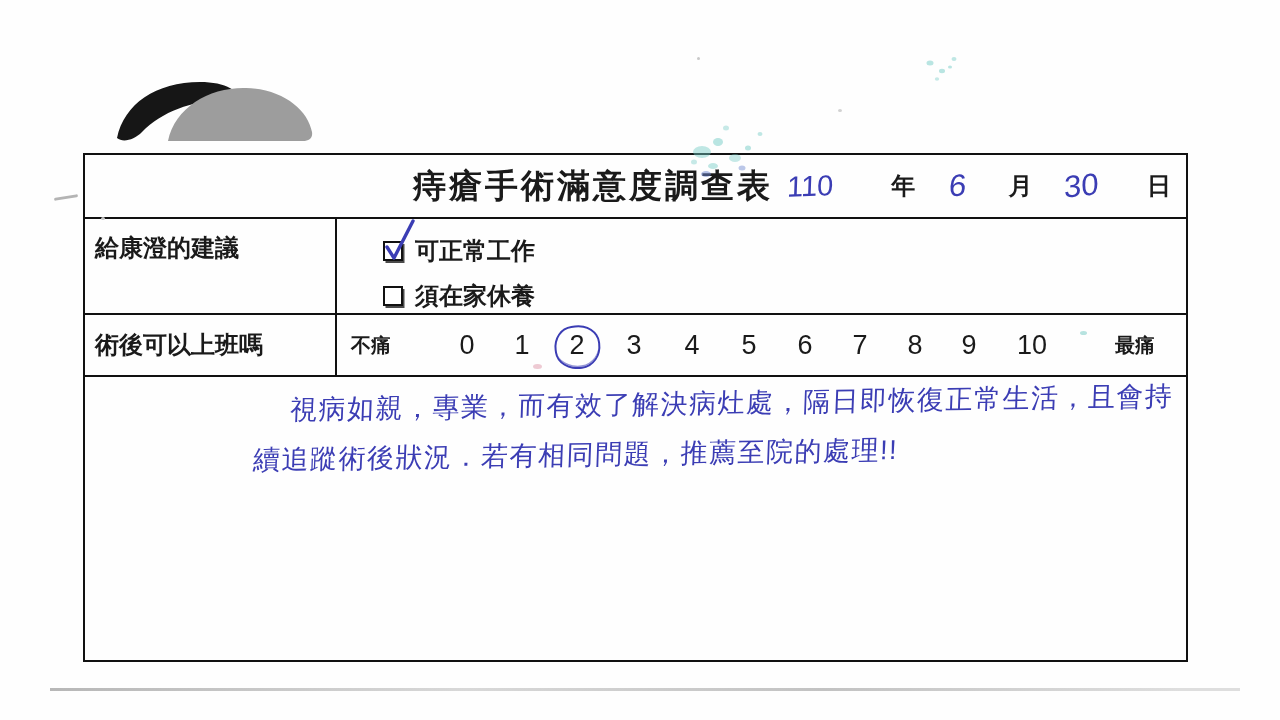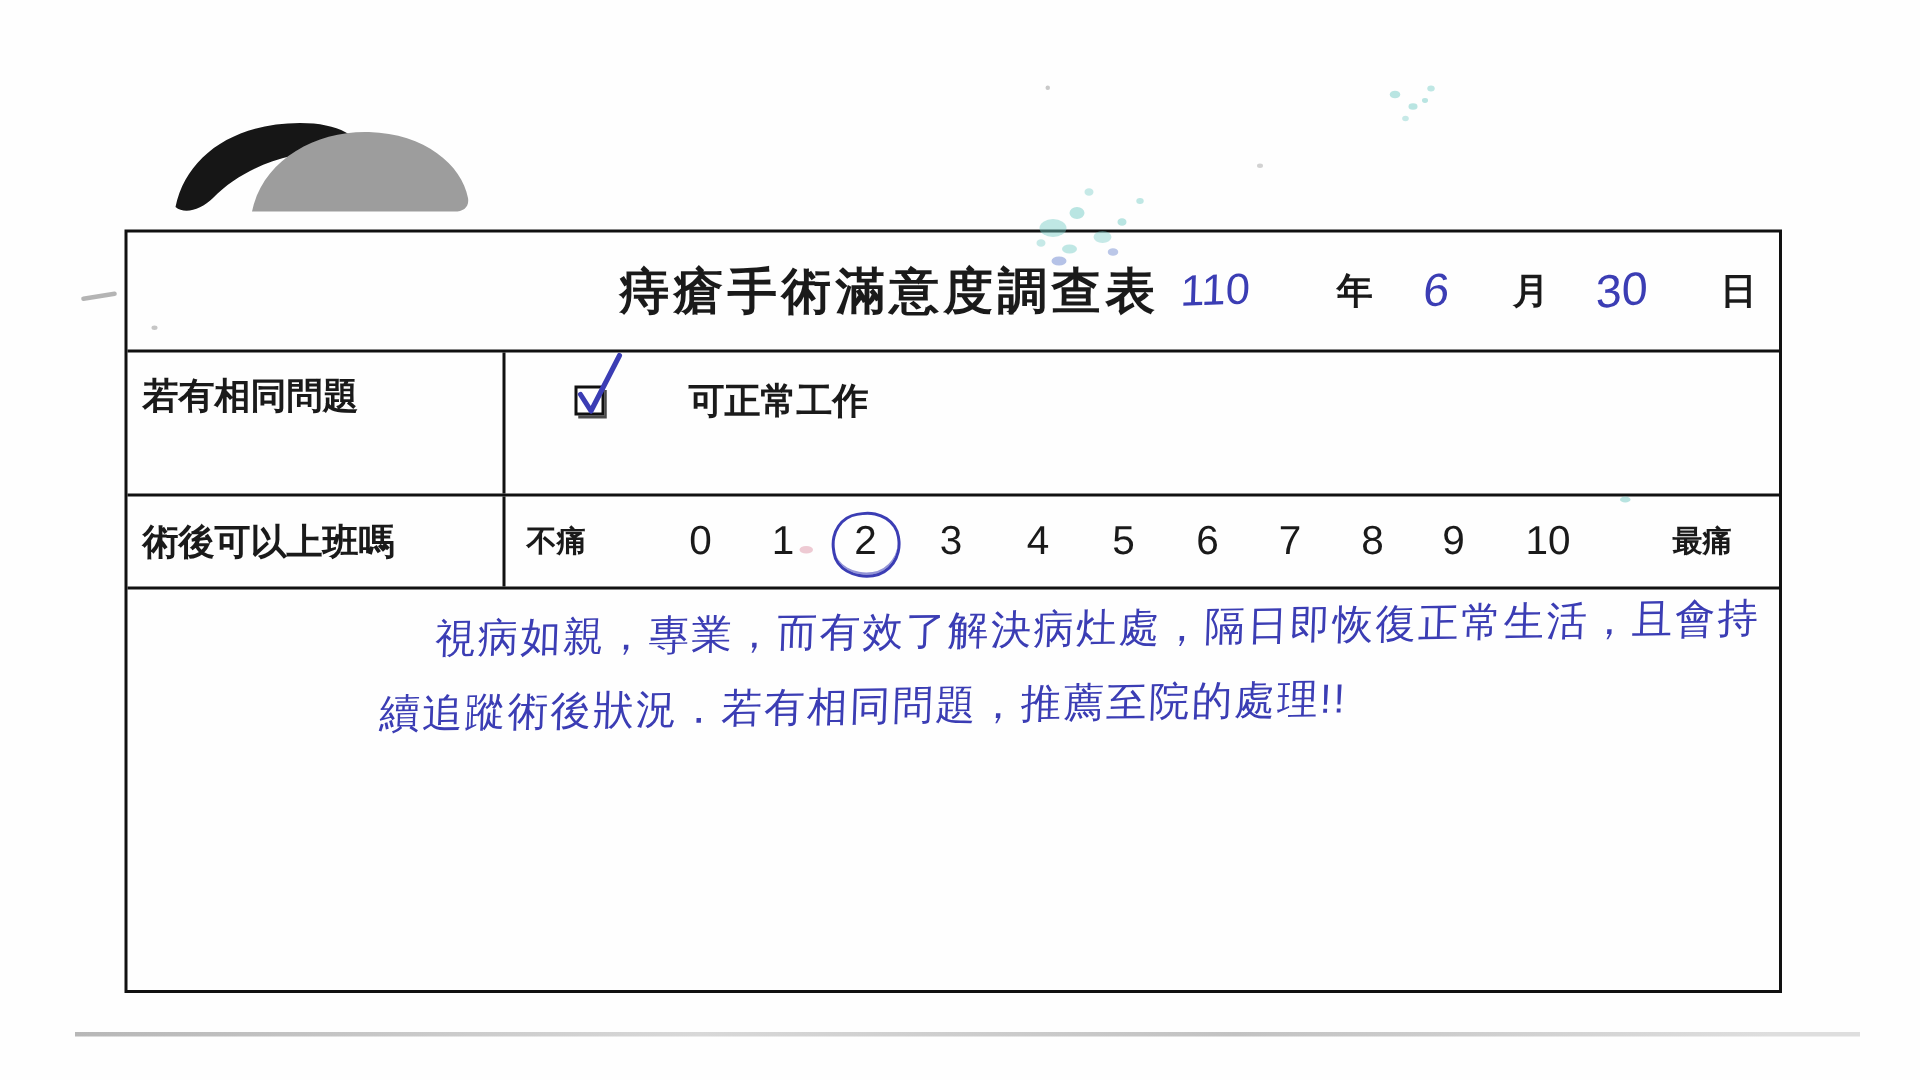--- a/index.html
+++ b/index.html
@@ -20,21 +20,21 @@
     font-family:"Liberation Serif","DejaVu Serif",serif;
     font-size:27px;font-weight:500;letter-spacing:4px;color:#141414;
   }
   
   .form-table{
     position:absolute;left:83px;top:153px;width:1101px;height:505px;
     border:2.5px solid #111;background:transparent;
     display:flex;flex-direction:column;
   }
   .row{position:relative;box-sizing:border-box;}
-  .row-title{height:80px;border-bottom:2.5px solid #111;display:flex;align-items:center;padding-left:328px;}
+  .row-title{height:64px;border-bottom:2.5px solid #111;display:flex;align-items:center;padding-left:328px;}
   .row-work{height:96px;border-bottom:2.5px solid #111;display:flex;}
   .row-pain{height:62px;border-bottom:2.5px solid #111;display:flex;}
   .row-sugg{flex:1;}
   .label-cell{
     width:252px;box-sizing:border-box;border-right:2.5px solid #111;
     padding:13px 0 0 10px;font-size:24px;font-weight:600;flex:0 0 auto;
   }
   .content-cell{position:relative;flex:1;}
   
   .form-title{font-size:33px;font-weight:600;letter-spacing:3px;white-space:nowrap;}
@@ -48,21 +48,21 @@
   .hv-day{font-size:31px;margin-left:32px;transform:skewX(-6deg) rotate(-6deg);}
   
   .opts{padding:16px 0 0 46px;display:flex;flex-direction:column;gap:13px;}
   .opt{display:flex;align-items:center;}
   .cb{
     position:relative;width:16px;height:16px;flex:0 0 auto;
     border:2.5px solid #111;box-shadow:2px 2.5px 0 -0.5px #4a4a4a;
     margin-right:12px;background:#fff;
   }
   .check-svg{position:absolute;left:-3px;top:-26px;overflow:visible;}
-  .opt-label{font-size:24px;font-weight:600;margin-left:44px;}
+  .opt-label{font-size:24px;font-weight:600;}
   
   .scale-end{
     position:absolute;top:50%;transform:translate(-50%,-50%);
     font-size:20px;font-weight:700;white-space:nowrap;text-align:center;
   }
   .scale-num{
     position:absolute;top:50%;transform:translate(-50%,-50%);
     font-size:27px;font-weight:500;
   }
   .pen-circle{
@@ -112,30 +112,34 @@
       <span class="form-title">痔瘡手術滿意度調查表</span>
       <span class="hand hv-year">110</span>
       <span class="date-part u-year">年</span>
       <span class="hand hv-month">6</span>
       <span class="date-part u-month">月</span>
       <span class="hand hv-day">30</span>
       <span class="date-part u-day">日</span>
     </div>
 
     <div class="row row-work">
-      <div class="label-cell">若有相同問題</div>
+      <div class="label-cell">給康澄的建議</div>
       <div class="content-cell">
         <div class="opts">
           <div class="opt">
             <span class="cb">
               <svg class="check-svg" width="36" height="44" viewBox="0 0 36 44">
                 <path d="M5,30 L12,41 L31,4" fill="none" stroke="#3b3db4" stroke-width="3.4" stroke-linecap="round" stroke-linejoin="round"></path>
               </svg>
             </span>
             <span class="opt-label">可正常工作</span>
+          </div>
+          <div class="opt">
+            <span class="cb"></span>
+            <span class="opt-label">須在家休養</span>
           </div>
         </div>
       </div>
     </div>
 
     <div class="row row-pain">
       <div class="label-cell" style="padding-top:14px;">術後可以上班嗎</div>
       <div class="content-cell"></div>
       <div id="pain-scale" style="position:absolute;left:0;top:0;width:100%;height:100%;">
         <span class="scale-end" style="left:286px;">不痛</span>

